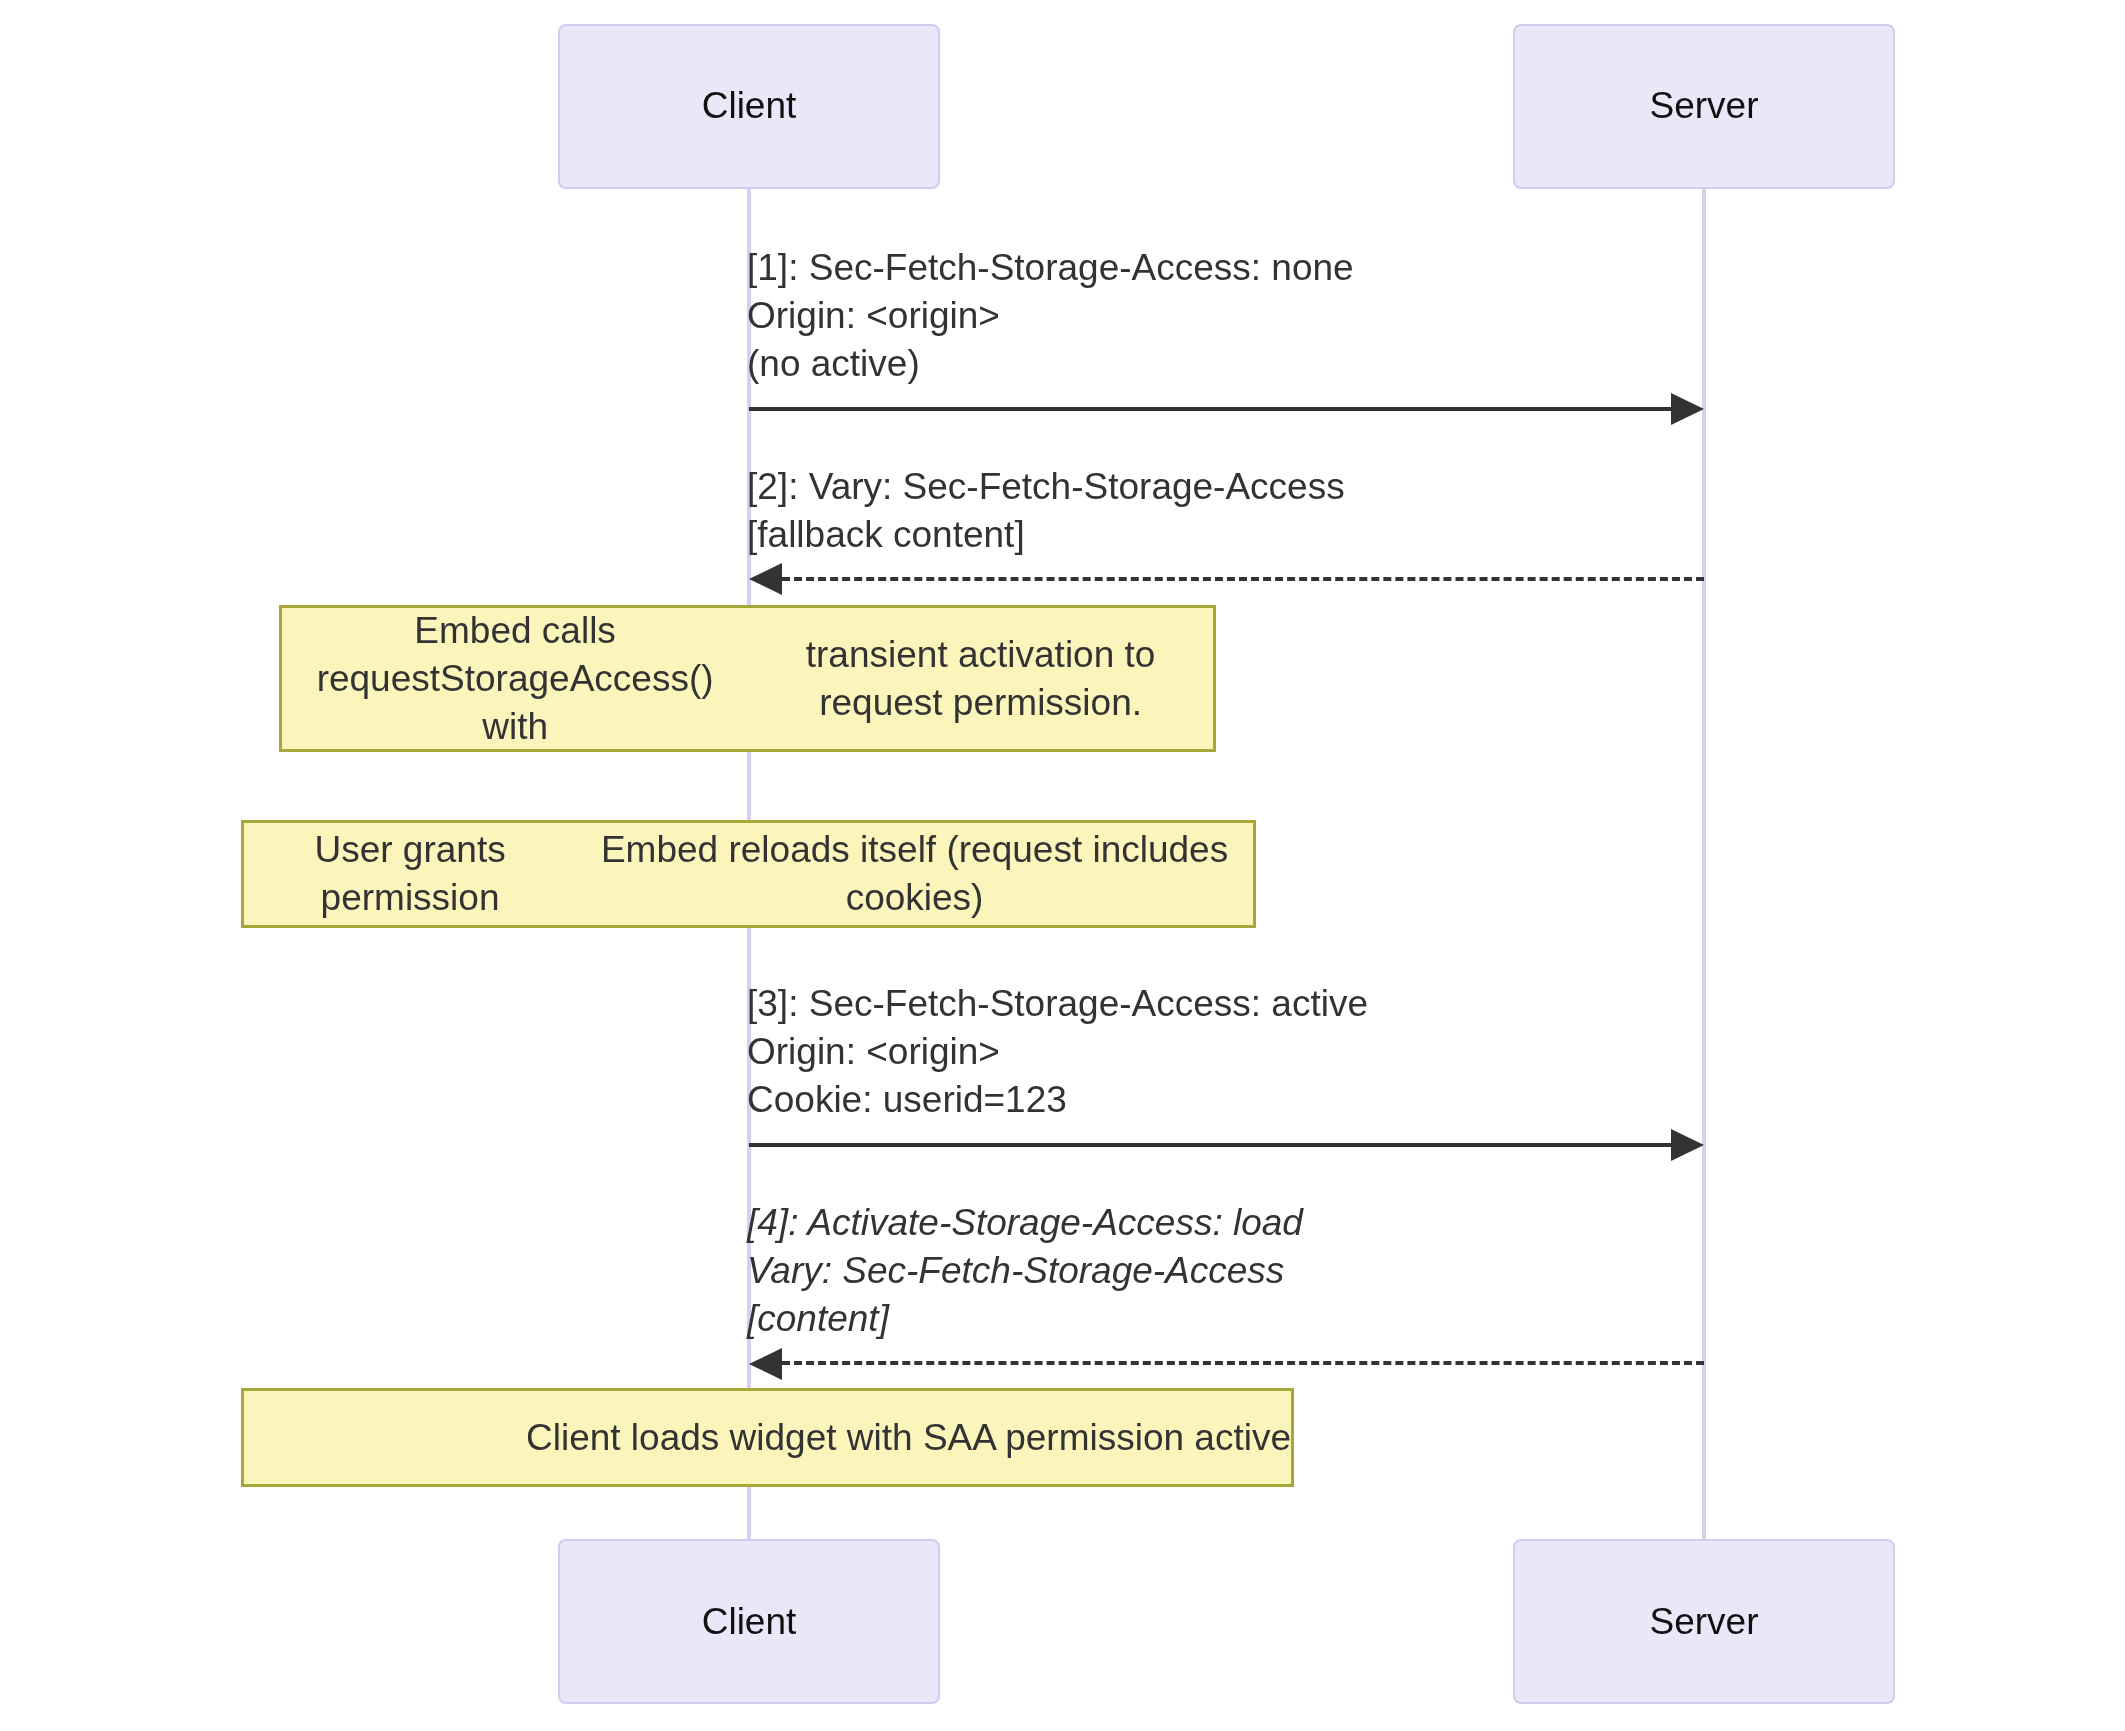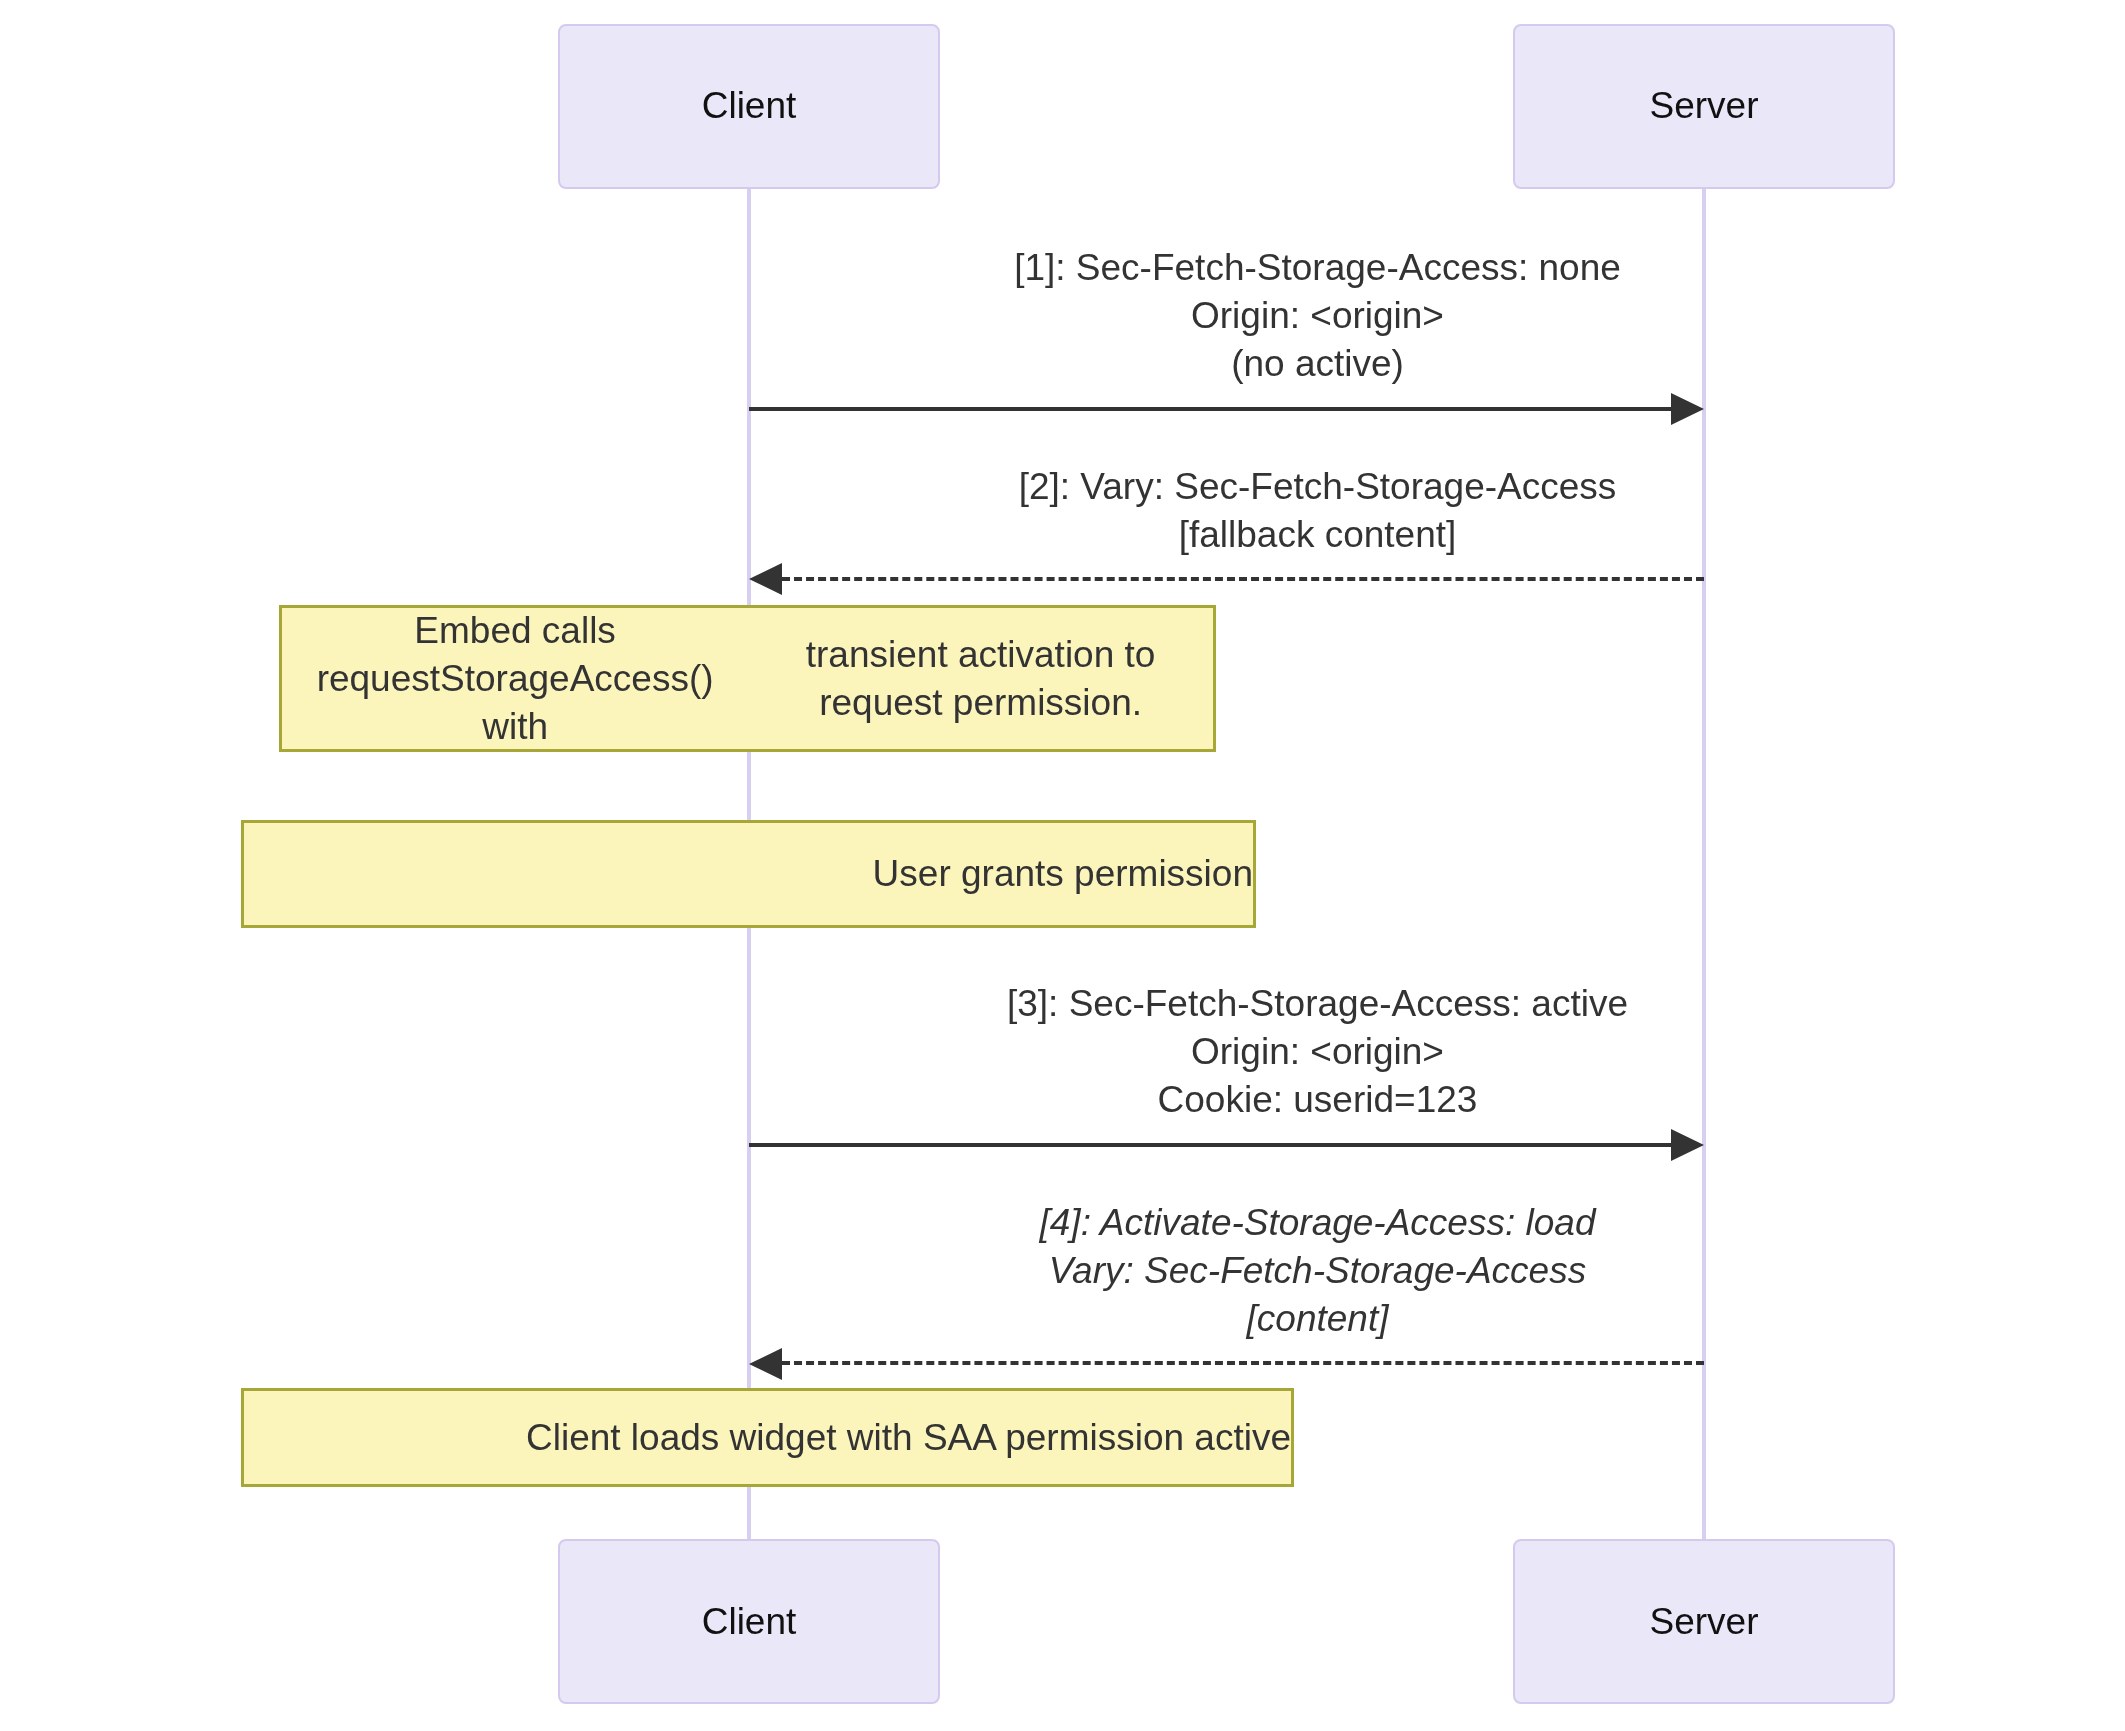--- a/index.html
+++ b/index.html
@@ -47,21 +47,21 @@
   .actor.top    { top: 23.6px; }
   .actor.bottom { top: 1539px; }
   .actor.client { left: 558px; }
   .actor.server { left: 1513px; }
 
   
   .msg-text {
     position: absolute;
     left: 747px;
     width: 1141px;
-    text-align: center;
+    text-align: left;
     font-size: 37px;
     line-height: 48px;
     color: var(--text-color, #333333);
   }
   #m1 { top: 244px; }
   #m2 { top: 463px; }
   #m3 { top: 980px; }
   #m4 { top: 1199px; font-style: italic; }
 
   
@@ -146,20 +146,21 @@
   <div class="arrow dashed" id="a2"></div>
   <div class="arrowhead left" id="h2"></div>
 
   <div class="note" id="n1">
     <div class="ln">Embed calls requestStorageAccess() with</div>
     <div class="ln">transient activation to request permission.</div>
   </div>
 
   <div class="note" id="n2">
     <div class="ln">User grants permission</div>
+    <div class="ln">Embed reloads itself (request includes cookies)</div>
   </div>
 
   <div class="msg-text" id="m3">
     <div class="ln">[3]: Sec-Fetch-Storage-Access: active</div>
     <div class="ln">Origin: &lt;origin&gt;</div>
     <div class="ln">Cookie: userid=123</div>
   </div>
   <div class="arrow solid" id="a3"></div>
   <div class="arrowhead right" id="h3"></div>
 

